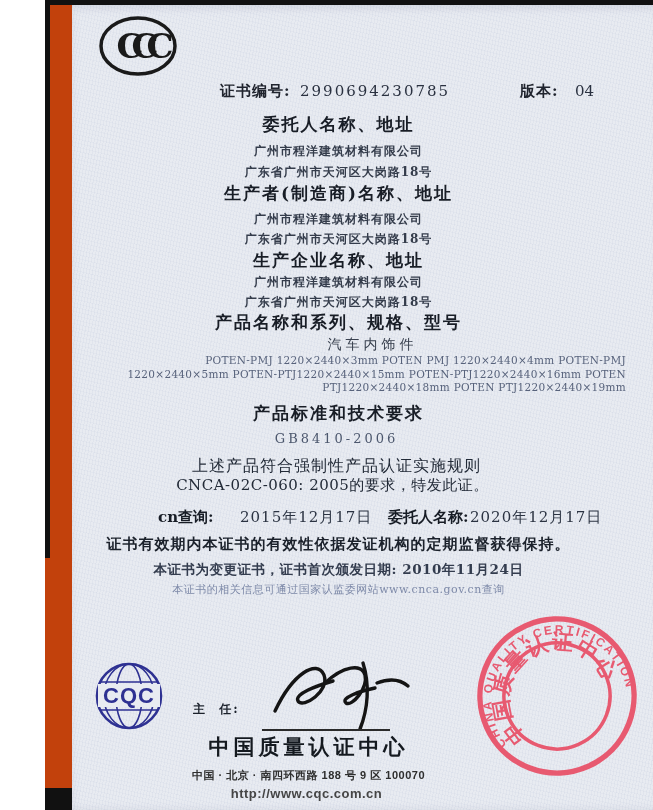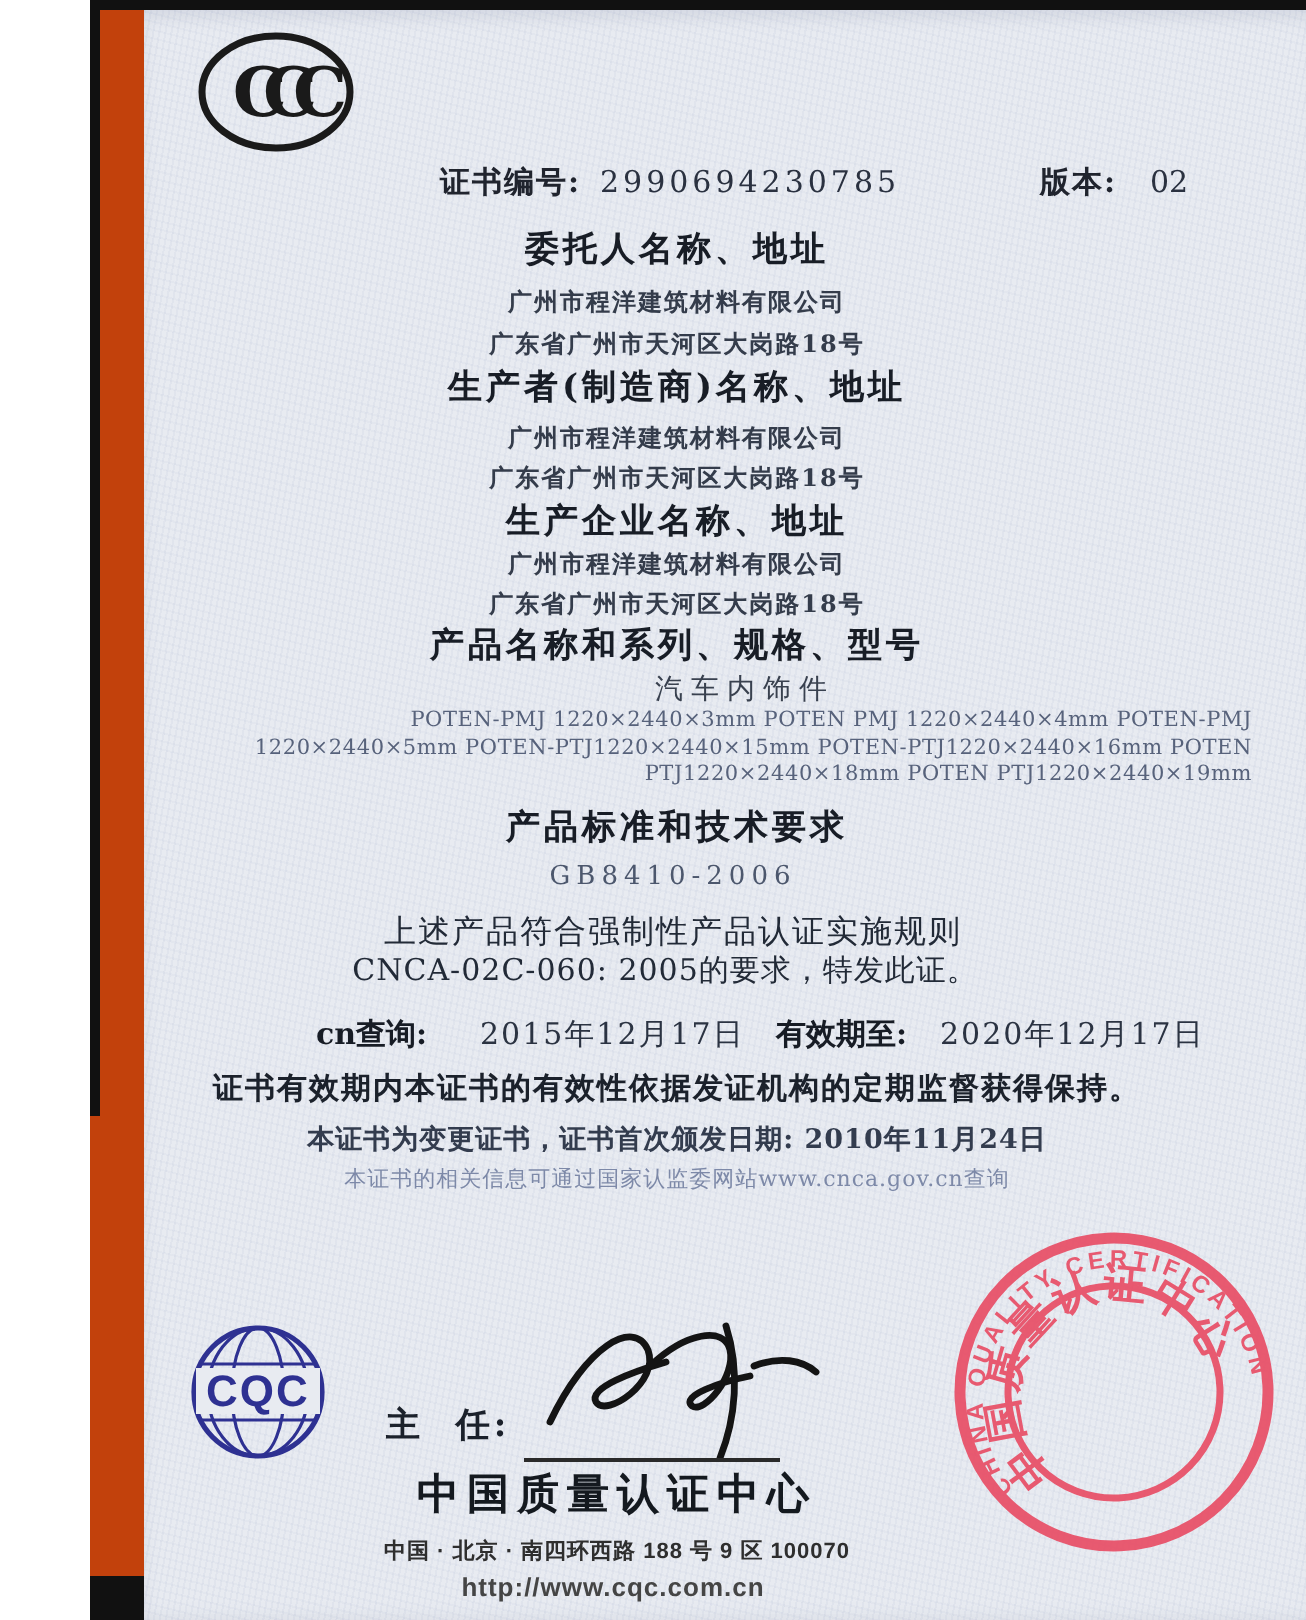--- a/index.html
+++ b/index.html
@@ -55,21 +55,21 @@
   .issue-label{position:absolute;left:86px;font-weight:bold;color:#171c25;}
   .issue-value{position:absolute;left:168px;letter-spacing:1px;}
   .expiry-label{position:absolute;left:316px;font-weight:bold;color:#171c25;}
   .expiry-value{position:absolute;left:398px;letter-spacing:1px;}
 
   .validity{top:530px;font-size:15px;font-weight:bold;letter-spacing:1px;color:#1b212b;transform:translateX(-30px);}
   .change{top:556px;font-size:13.5px;font-weight:600;letter-spacing:0.5px;color:#333c4e;transform:translateX(-30px);}
   .query{top:577px;font-size:11px;letter-spacing:0.5px;color:#7d89a8;transform:translateX(-30px);}
 
   .cqc-logo{position:absolute;left:20px;top:656px;}
-  .director{position:absolute;left:121px;top:696px;font-size:17px;font-weight:bold;letter-spacing:2px;color:#1b212b;white-space:pre;}
+  .director{position:absolute;left:121px;top:696px;font-size:12px;font-weight:bold;letter-spacing:2px;color:#1b212b;white-space:pre;}
   .signature{position:absolute;left:195px;top:646px;}
   .sig-line{position:absolute;left:190px;top:724px;width:128px;border-top:2px solid #2a2a2a;}
   .org-name{top:728px;font-size:21px;font-weight:bold;letter-spacing:4px;color:#14191f;transform:translateX(-60px);}
   .org-address{top:763px;font-size:11px;font-weight:600;letter-spacing:0.5px;color:#2e2e2e;transform:translateX(-60px);font-family:"Liberation Sans",sans-serif;}
   .org-url{top:781px;font-size:13px;font-weight:bold;letter-spacing:0.5px;color:#454545;transform:translateX(-62px);font-family:"Liberation Sans",sans-serif;}
 
   .stamp{position:absolute;left:400px;top:606px;transform:rotate(-24deg);opacity:0.92;}
   .ccc-logo{position:absolute;left:26px;top:10px;}
 </style>
 </head>
@@ -88,21 +88,21 @@
     <svg class="ccc-logo" width="80" height="62" viewBox="0 0 80 62">
       <ellipse cx="40" cy="31" rx="37" ry="28" fill="none" stroke="#1a1a1a" stroke-width="3.5"></ellipse>
       <text x="41" y="43" text-anchor="middle" font-family="DejaVu Serif, serif" font-size="34" font-weight="bold" letter-spacing="-12" fill="#1a1a1a">CCC</text>
     </svg>
 
 
     <div class="cert-row">
       <span class="cert-no-label">证书编号:</span>
       <span class="cert-no-value">2990694230785</span>
       <span class="version-label">版本:</span>
-      <span class="version-value">02</span>
+      <span class="version-value">04</span>
     </div>
 
     <div class="cl sec-h h1">委托人名称、地址</div>
     <div class="cl sec-line s1a">广州市程洋建筑材料有限公司</div>
     <div class="cl sec-line s1b">广东省广州市天河区大岗路18号</div>
 
     <div class="cl sec-h h2">生产者(制造商)名称、地址</div>
     <div class="cl sec-line s2a">广州市程洋建筑材料有限公司</div>
     <div class="cl sec-line s2b">广东省广州市天河区大岗路18号</div>
 
@@ -116,21 +116,21 @@
 
     <div class="cl sec-h h5">产品标准和技术要求</div>
     <div class="cl standard">GB8410-2006</div>
 
     <div class="cl stmt1">上述产品符合强制性产品认证实施规则</div>
     <div class="cl stmt2">CNCA-02C-060: 2005的要求，特发此证。</div>
 
     <div class="dates-row">
       <span class="issue-label">cn查询:</span>
       <span class="issue-value">2015年12月17日</span>
-      <span class="expiry-label">有效期至:</span>
+      <span class="expiry-label">委托人名称:</span>
       <span class="expiry-value">2020年12月17日</span>
     </div>
 
     <div class="cl validity">证书有效期内本证书的有效性依据发证机构的定期监督获得保持。</div>
     <div class="cl change">本证书为变更证书，证书首次颁发日期: 2010年11月24日</div>
     <div class="cl query">本证书的相关信息可通过国家认监委网站www.cnca.gov.cn查询</div>
 
     <svg class="cqc-logo" width="74" height="70" viewBox="0 0 74 70">
       <defs>
           <clipPath id="gclip">

